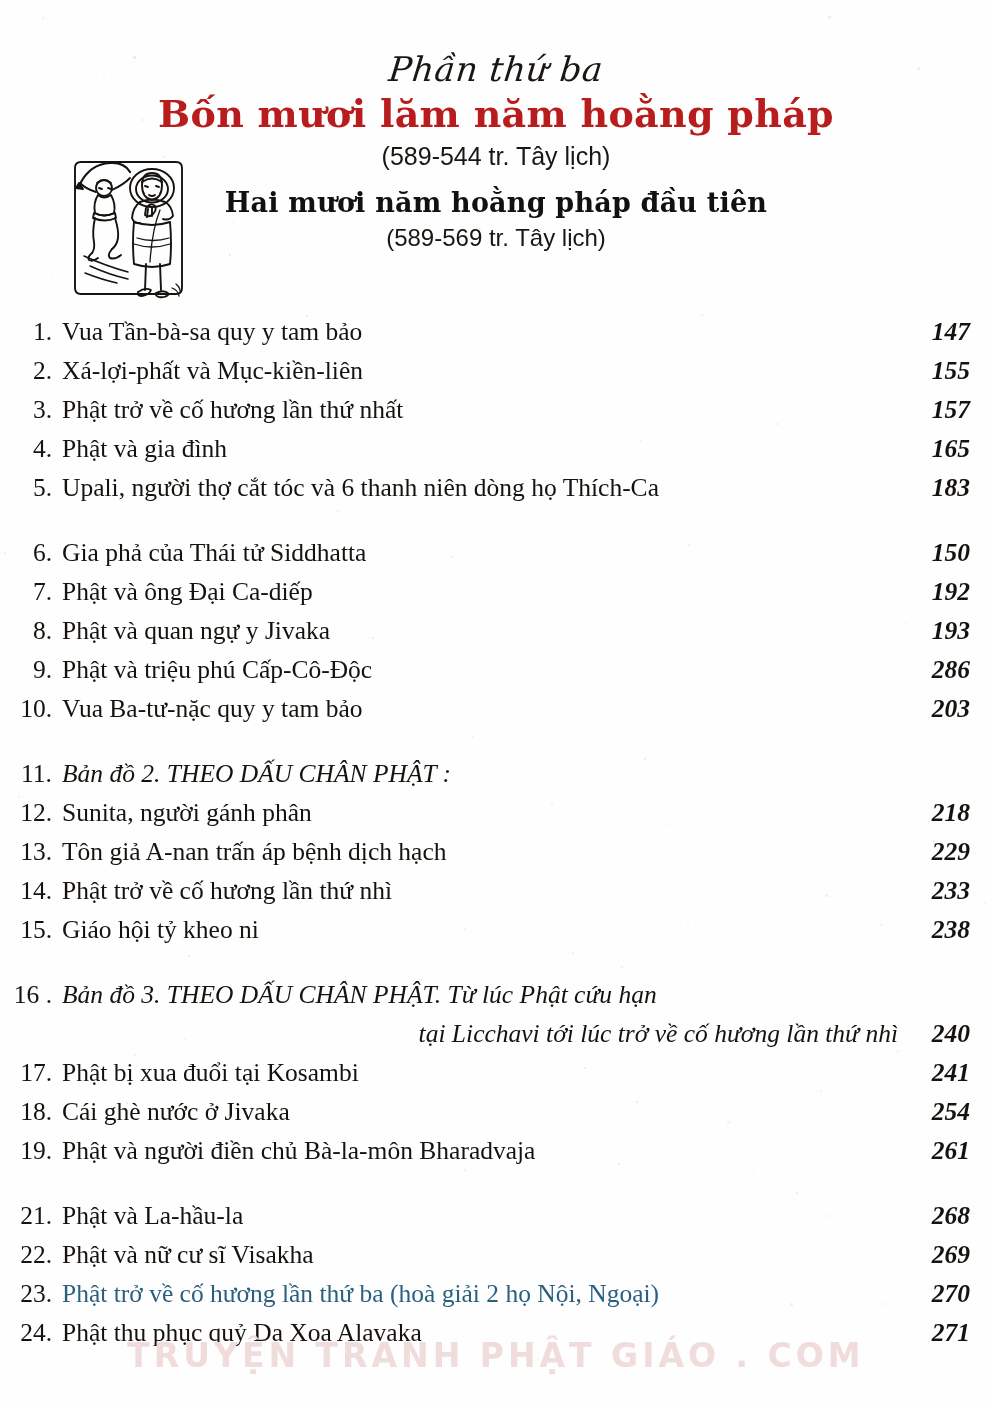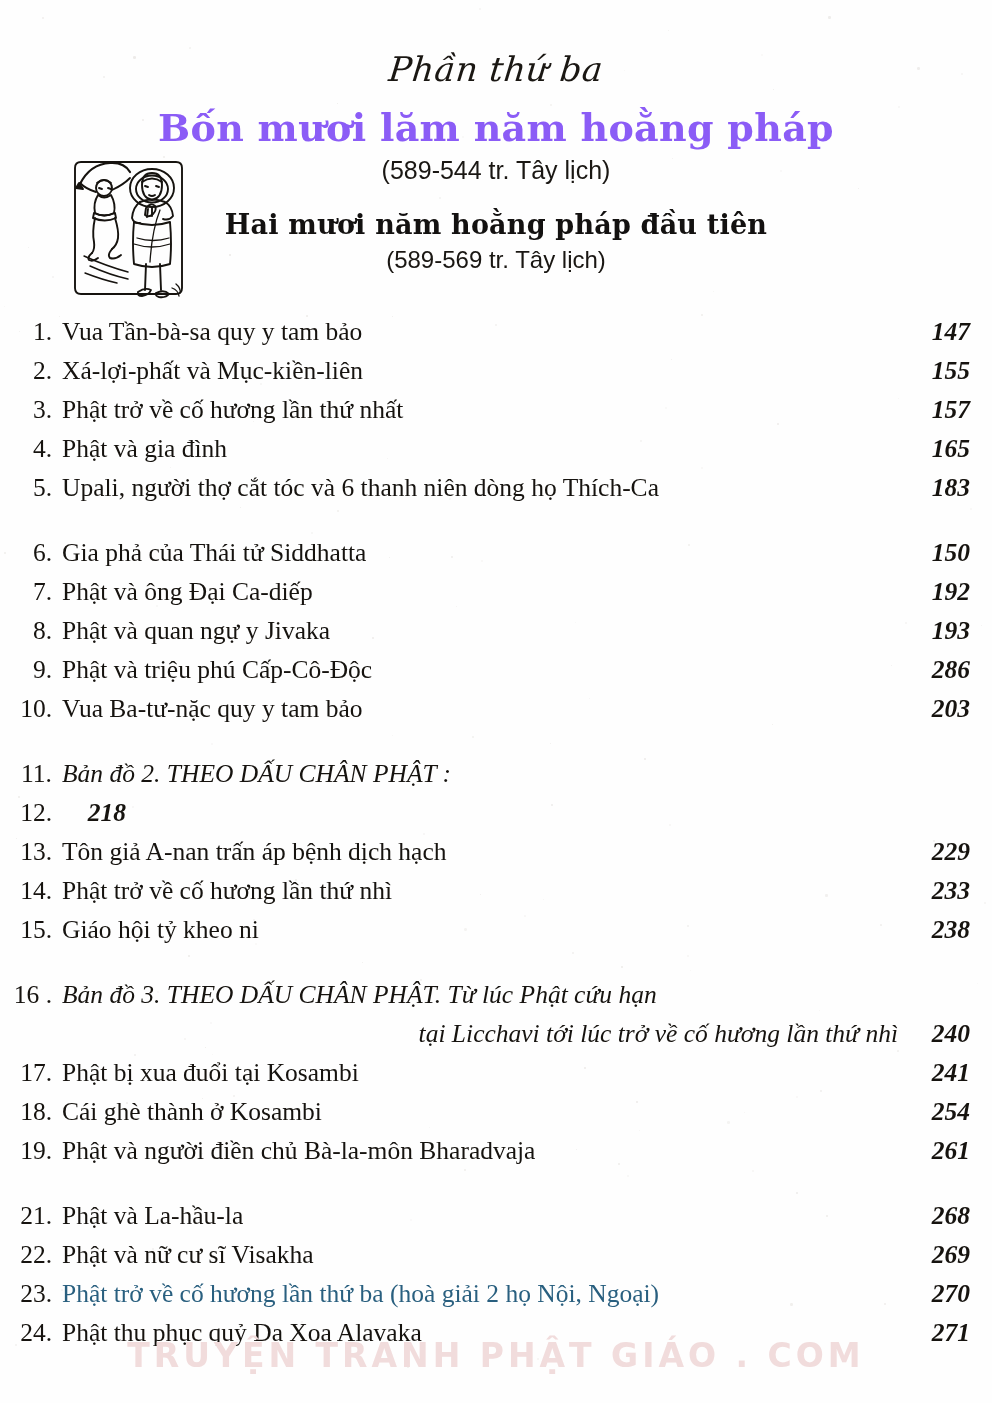--- a/index.html
+++ b/index.html
@@ -43,36 +43,36 @@
   .script-title {
     font-family: "DejaVu Serif", "Liberation Serif", serif;
     font-style: italic;
     font-size: 34px;
     letter-spacing: .5px;
     line-height: 1;
     color: #1a1713;
     transform: skewX(-6deg);
   }
   .main-title {
-    margin-top: 22px;
+    margin-top: 8px;
     font-family: "DejaVu Serif", "Liberation Serif", serif;
     font-weight: bold;
     font-size: 38px;
     line-height: 1.05;
     letter-spacing: .3px;
-    color: #8b5cf6;
+    color: #b91c1c;
   }
   .date-line {
     margin-top: 8px;
     font-family: "Liberation Sans", "DejaVu Sans", sans-serif;
     font-size: 25px;
     color: #1a1713;
   }
   .sub-title {
-    margin-top: 24px;
+    margin-top: 16px;
     font-family: "DejaVu Serif", "Liberation Serif", serif;
     font-weight: bold;
     font-size: 27px;
     letter-spacing: .2px;
     color: #131110;
   }
   .sub-date-line {
     margin-top: 6px;
     font-family: "Liberation Sans", "DejaVu Sans", sans-serif;
     font-size: 24px;
@@ -452,20 +452,21 @@
         </div>
       </div>
       <div class="toc-group">
         <div class="toc-row map">
           <span class="toc-num">11.</span>
           <span class="toc-label">Bản đồ 2. THEO DẤU CHÂN PHẬT :</span>
           <span class="toc-page"></span>
         </div>
         <div class="toc-row">
           <span class="toc-num">12.</span>
+          <span class="toc-label">Sunita, người gánh phân</span>
           <span class="toc-page">218</span>
         </div>
         <div class="toc-row">
           <span class="toc-num">13.</span>
           <span class="toc-label">Tôn giả A-nan trấn áp bệnh dịch hạch</span>
           <span class="toc-page">229</span>
         </div>
         <div class="toc-row">
           <span class="toc-num">14.</span>
           <span class="toc-label">Phật trở về cố hương lần thứ nhì</span>
@@ -488,21 +489,21 @@
           <span class="cont-text">tại Licchavi tới lúc trở về cố hương lần thứ nhì</span>
           <span class="cont-page">240</span>
         </div>
         <div class="toc-row">
           <span class="toc-num">17.</span>
           <span class="toc-label">Phật bị xua đuổi tại Kosambi</span>
           <span class="toc-page">241</span>
         </div>
         <div class="toc-row">
           <span class="toc-num">18.</span>
-          <span class="toc-label">Cái ghè thành ở Kosambi</span>
+          <span class="toc-label">Cái ghè nước ở Jivaka</span>
           <span class="toc-page">254</span>
         </div>
         <div class="toc-row">
           <span class="toc-num">19.</span>
           <span class="toc-label">Phật và người điền chủ Bà-la-môn Bharadvaja</span>
           <span class="toc-page">261</span>
         </div>
       </div>
       <div class="toc-group">
         <div class="toc-row">

